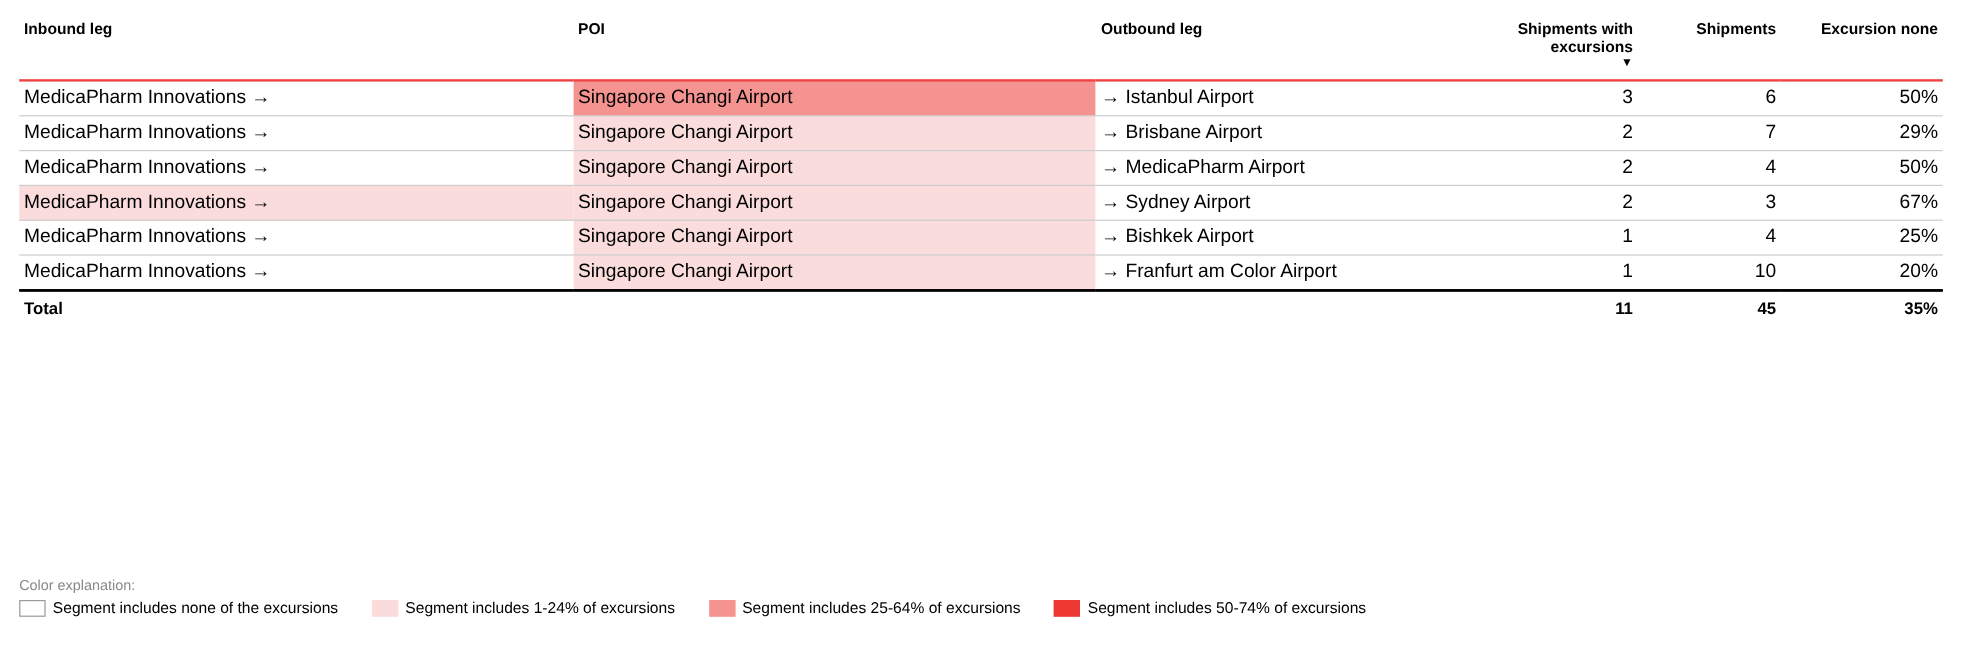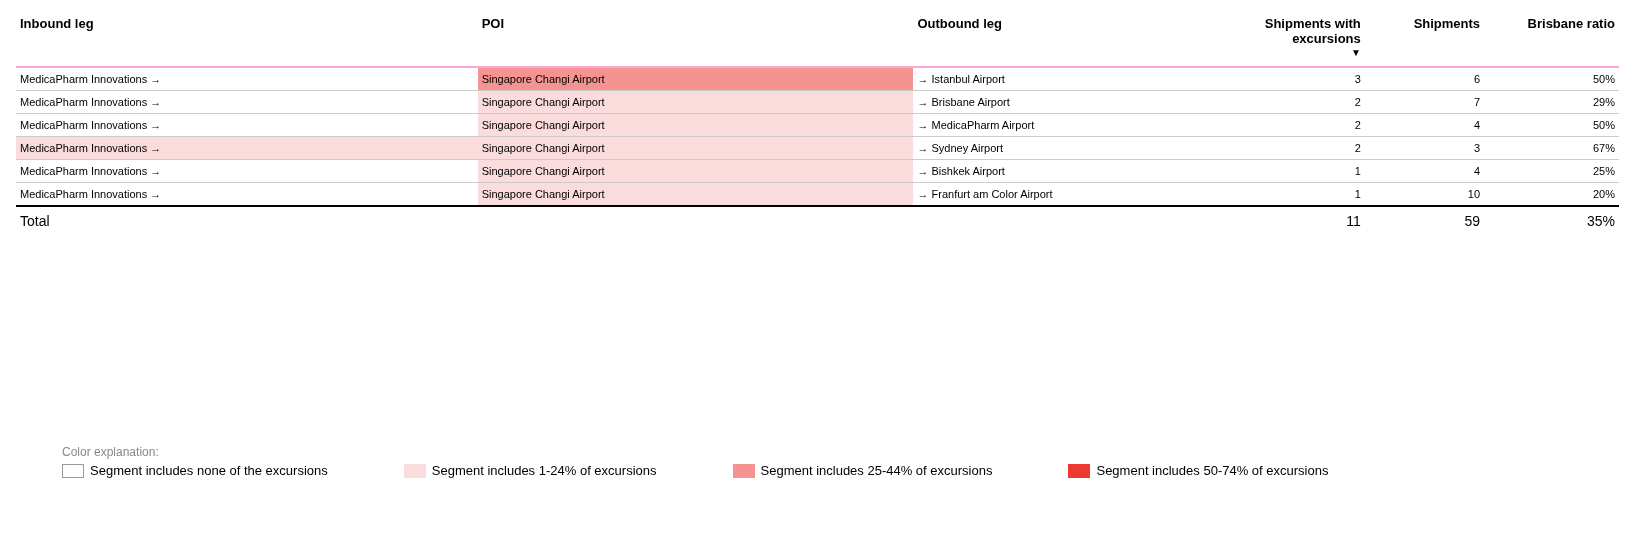--- a/index.html
+++ b/index.html
@@ -18,41 +18,41 @@
   table {
     width: 100%;
     border-collapse: collapse;
     table-layout: fixed;
   }
   thead th {
     text-align: left;
     font-weight: 700;
     font-size: 13px;
     padding: 6px 4px 8px 4px;
-    border-bottom: 2px solid #f9a8d4;
+    border-bottom: 2px solid #ef4444;
     vertical-align: top;
   }
   thead th.num {
     text-align: right;
   }
   tbody td {
     padding: 5px 4px;
     border-bottom: 1px solid #ccc;
-    font-size: 11px;
+    font-size: 16px;
     white-space: nowrap;
   }
   tbody td.num {
     text-align: right;
   }
   tbody tr:last-child td {
     border-bottom: 2px solid #000;
   }
   tfoot td {
     padding: 6px 4px;
-    font-weight: 400;
+    font-weight: 700;
     font-size: 14px;
   }
   tfoot td.num {
     text-align: right;
     margin-top: 28px;
   }
   .col-inbound { width: 445px; }
   .col-poi { width: 420px; }
   .col-outbound { width: 305px; }
   .col-swe { width: 130px; }
@@ -71,28 +71,27 @@
   .heat-none { background: #ffffff; }
   .heat-1 { background: #fbdcdc; }
   .heat-2 { background: #f59390; }
   .heat-3 { background: #ee3932; }
   .heat-4 { background: #a11916; }
 
   .legend-wrap {
     margin-top: 210px;
     font-size: 12px;
     color: #888;
-    margin-left: 46px;
   }
   .legend-title {
     margin-bottom: 4px;
   }
   .legend-row {
     display: flex;
-    gap: 76px;
+    gap: 28px;
     align-items: flex-end;
     color: #000;
     font-size: 13px;
   }
   .legend-item {
     display: flex;
     align-items: center;
     gap: 6px;
   }
   .swatch {
@@ -118,21 +117,21 @@
   <thead>
     <tr>
       <th>Inbound leg</th>
       <th>POI</th>
       <th>Outbound leg</th>
       <th class="num">
         <span>Shipments with excursions</span>
         <span class="sort-indicator">▼</span>
       </th>
       <th class="num">Shipments</th>
-      <th class="num">Brisbane ratio</th>
+      <th class="num">Excursion none</th>
     </tr>
   </thead>
   <tbody id="tbody">
       <tr>
         <td class="heat-none">MedicaPharm Innovations →</td>
         <td class="heat-2">Singapore Changi Airport</td>
         <td class="heat-none">→ Istanbul Airport</td>
         <td class="num">3</td>
         <td class="num">6</td>
         <td class="num">50%</td>
@@ -177,39 +176,39 @@
         <td class="num">10</td>
         <td class="num">20%</td>
       </tr>
     </tbody>
   <tfoot>
     <tr>
       <td>Total</td>
       <td></td>
       <td></td>
       <td class="num">11</td>
-      <td class="num">59</td>
+      <td class="num">45</td>
       <td class="num">35%</td>
     </tr>
   </tfoot>
 </table>
 
 <div class="legend-wrap">
   <div class="legend-title">Color explanation:</div>
   <div class="legend-row" id="legend-row">
       <div class="legend-item">
         <span class="swatch heat-none"></span>
         <span>Segment includes none of the excursions</span>
       </div>
       <div class="legend-item">
         <span class="swatch heat-1 no-border"></span>
         <span>Segment includes 1-24% of excursions</span>
       </div>
       <div class="legend-item">
         <span class="swatch heat-2 no-border"></span>
-        <span>Segment includes 25-44% of excursions</span>
+        <span>Segment includes 25-64% of excursions</span>
       </div>
       <div class="legend-item">
         <span class="swatch heat-3 no-border"></span>
         <span>Segment includes 50-74% of excursions</span>
       </div>
     </div>
 </div>
 
 </body></html>

